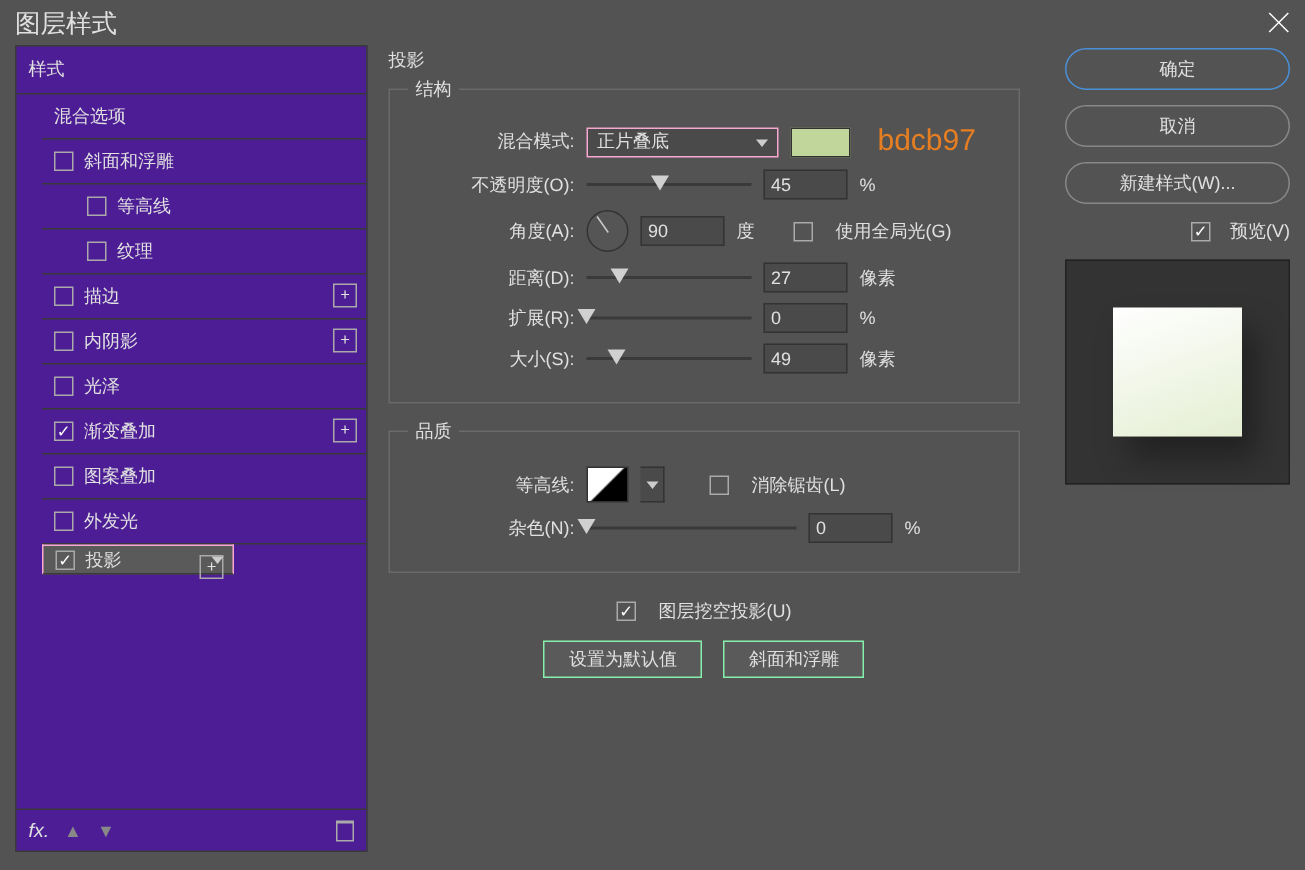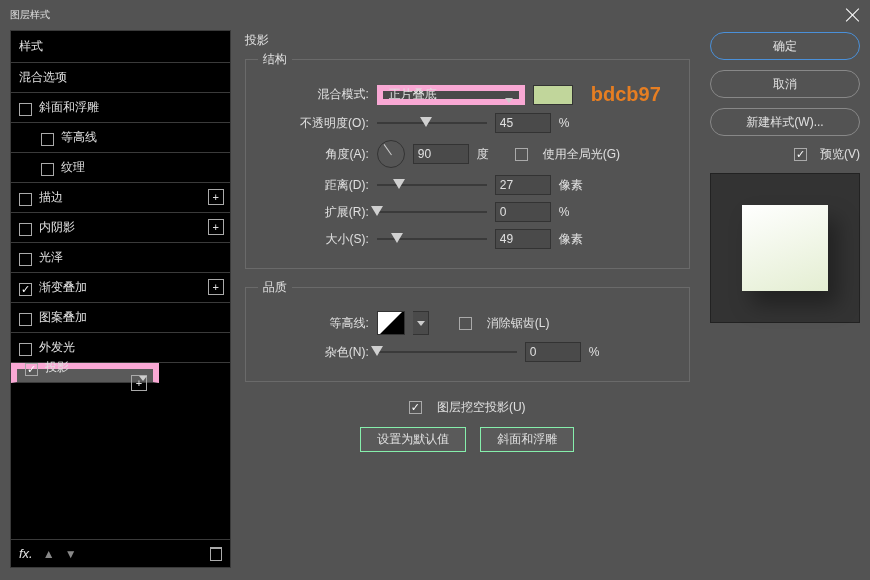--- a/index.html
+++ b/index.html
@@ -1,30 +1,30 @@
 <!DOCTYPE html>
 <html><head>
 <meta charset="utf-8">
 <style>
 * { box-sizing: border-box; margin: 0; padding: 0; font-family: "Microsoft YaHei", sans-serif; font-size: 12px; }
 body { background: #535353; color: #e0e0e0; width: 870px; height: 580px; overflow: hidden; }
 
 .titlebar { height: 30px; display: flex; align-items: center; padding: 0 10px; background: #535353; position: relative; }
-.titlebar .title { font-size: 10px; }
+.titlebar .title { font-size: 17px; }
 .titlebar .close { position: absolute; right: 10px; top: 8px; width: 14px; height: 14px; cursor: pointer; }
 .titlebar .close::before, .titlebar .close::after { content: ""; position: absolute; left: 6px; top: -2px; width: 1px; height: 18px; background: #fff; }
 .titlebar .close::before { transform: rotate(45deg); }
 .titlebar .close::after { transform: rotate(-45deg); }
 
 .body { display: flex; padding: 0 10px 10px 10px; height: 548px; gap: 10px; }
 
 
-.left { width: 240px; background: #000000; display: flex; flex-direction: column; border: 1px solid #3a3a3a; }
+.left { width: 240px; background: #4c1d95; display: flex; flex-direction: column; border: 1px solid #3a3a3a; }
 .left .hdr { padding: 7px 8px; border-bottom: 1px solid #3a3a3a; }
-.left .row { display: flex; align-items: flex-end; padding: 6px 8px; border-bottom: 1px solid #3a3a3a; position: relative; }
+.left .row { display: flex; align-items: center; padding: 6px 8px; border-bottom: 1px solid #3a3a3a; position: relative; margin-left: 17px; }
 .left .row.indent { padding-left: 30px; }
 .left .row .plus { position: absolute; right: 6px; top: 6px; width: 16px; height: 16px; border: 1px solid #aaa; display: flex; align-items: center; justify-content: center; font-size: 11px; line-height: 1; }
 .left .row.sel { background: #5a5a5a; }
 .left .spacer { flex: 1; }
 .left .footer { display: flex; align-items: center; padding: 6px 8px; gap: 10px; border-top: 1px solid #3a3a3a; }
 .left .footer .fx { font-style: italic; font-size: 13px; }
 .left .footer .arrow { color: #888; }
 .left .footer .spacer2 { flex: 1; }
 .left .footer .trash { width: 12px; height: 14px; border: 1px solid #aaa; border-top: 2px solid #aaa; }
 
@@ -32,24 +32,24 @@
 .cb.checked { background: #6fa8dc00; }
 .cb.checked::after { content: "✓"; font-size: 11px; color: #fff; position: absolute; top: -1px; }
 
 
 .center { flex: 1; display: flex; flex-direction: column; }
 .center .htitle { padding: 2px 0 2px 4px; font-size: 12px; }
 fieldset { border: 1px solid #6a6a6a; margin: 0 4px 10px 4px; padding: 8px 12px 12px 12px; }
 legend { padding: 0 5px; color: #e0e0e0; }
 .frow { display: flex; align-items: center; margin: 7px 16px; gap: 8px; }
 .lbl { width: 95px; text-align: right; }
-.sel { background: #4a4a4a; border: 6px solid #f9a8d4; width: 148px; height: 20px; display: flex; align-items: center; padding: 0 6px; position: relative; }
+.sel { background: #4a4a4a; border: 1px solid #f9a8d4; width: 128px; height: 20px; display: flex; align-items: center; padding: 0 6px; position: relative; }
 .sel::after { content: ""; position: absolute; right: 6px; top: 7px; border-left: 4px solid transparent; border-right: 4px solid transparent; border-top: 5px solid #ccc; }
 .swatch { width: 40px; height: 20px; background: #c1d69b; border: 1px solid #333; }
-.watermark { color: #e67e22; font-size: 20px; font-weight: bold; margin-left: 10px; }
+.watermark { color: #e67e22; font-size: 20px; font-weight: normal; margin-left: 10px; }
 
 .slider { height: 18px; position: relative; }
 .slider::before { content: ""; position: absolute; left: 0; right: 0; top: 8px; height: 2px; background: #3a3a3a; }
 .thumb { position: absolute; top: 3px; width: 0; height: 0; border-left: 6px solid transparent; border-right: 6px solid transparent; border-top: 10px solid #d0d0d0; transform: translateX(-6px); }
 
 .num { width: 56px; height: 20px; background: #4a4a4a; border: 1px solid #333; color: #e0e0e0; text-align: left; padding: 0 4px; }
 .unit { width: 30px; }
 
 .dial { width: 28px; height: 28px; border-radius: 50%; border: 1px solid #333; background: #555; position: relative; }
 .dial::after { content: ""; position: absolute; left: 13px; top: 1px; width: 1px; height: 13px; background: #ccc; transform-origin: 50% 13px; transform: rotate(-35deg); }

